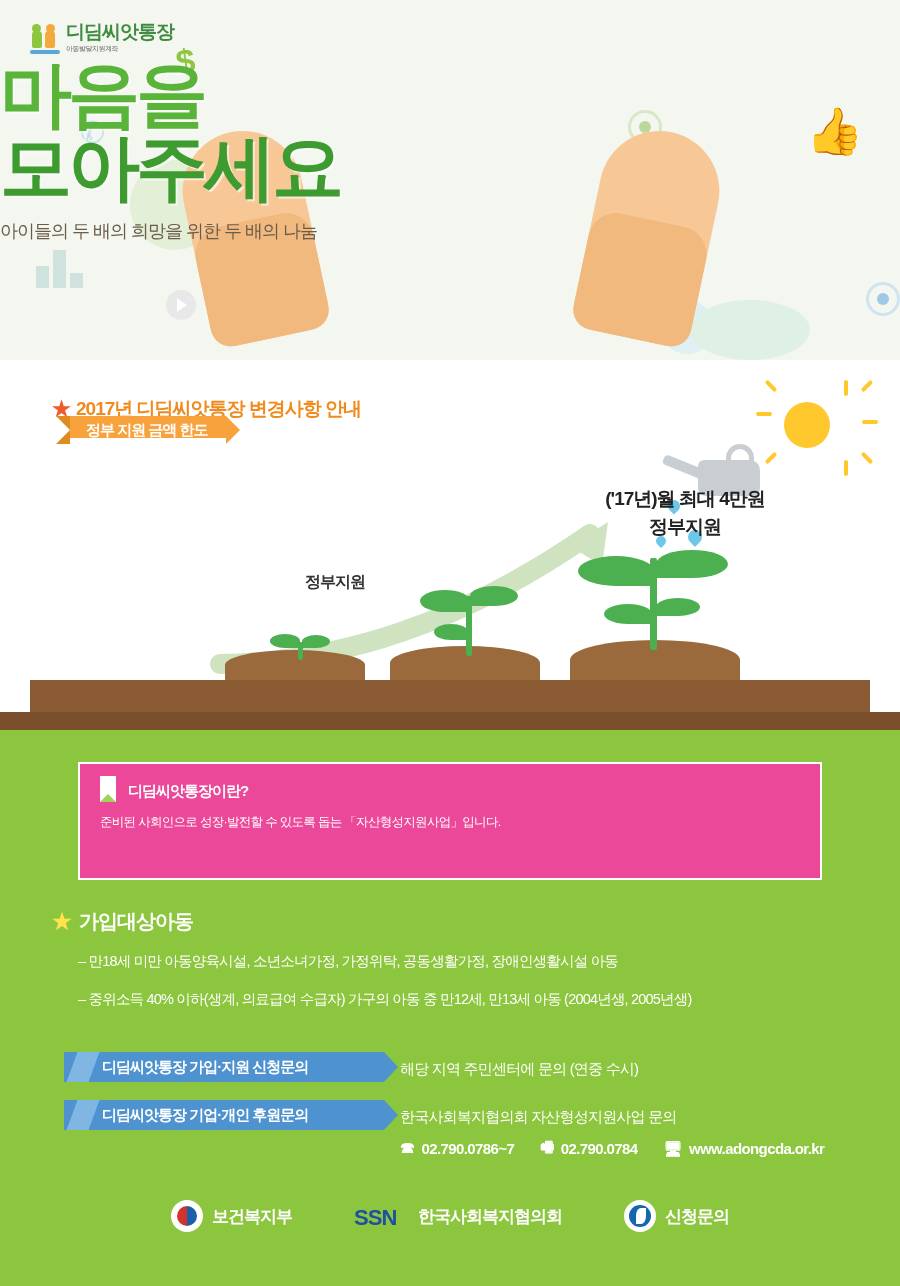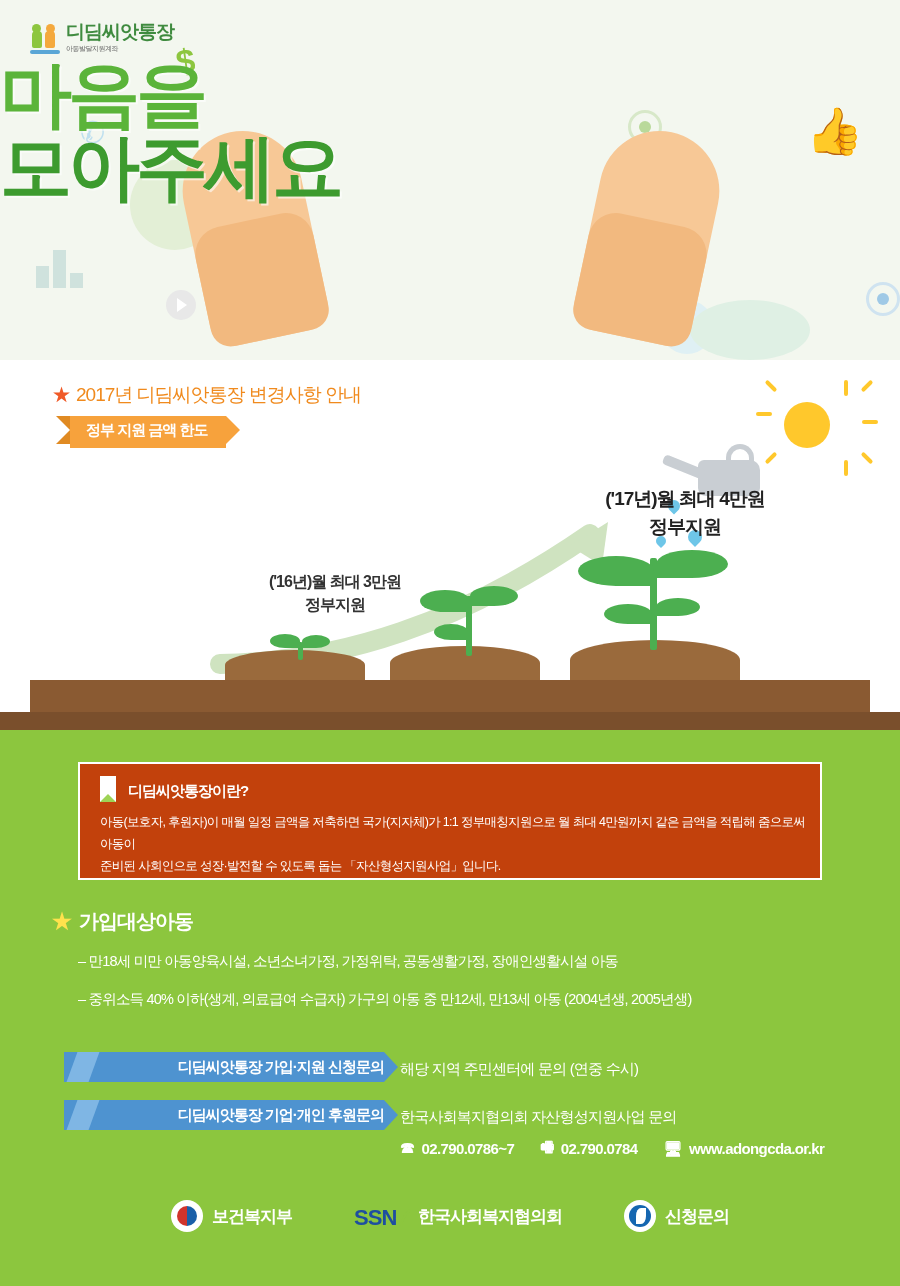--- a/index.html
+++ b/index.html
@@ -119,27 +119,27 @@
     margin-top: 14px; font-size: 18px; color: #6a5c4a; letter-spacing: -1px;
   }
 
   
   .panel {
     position: absolute; left: 30px; top: 360px;
     width: 840px; height: 352px;
     background: #ffffff;
   }
   .panel-heading {
-    position: absolute; left: 22px; top: 22px;
-    font-size: 19px; font-weight: normal; color: #f08a1d; letter-spacing: -1px;
+    position: absolute; left: 22px; top: 36px;
+    font-size: 19px; font-weight: bold; color: #f08a1d; letter-spacing: -1px;
   }
   .star { color: #f05a28; font-size: 19px; margin-right: 6px; }
   .ribbon {
     position: absolute; left: 40px; top: 56px;
-    height: 32px; padding: 0 18px 0 16px;
+    height: 22px; padding: 0 18px 0 16px;
     background: #f7a23c; color: #ffffff;
     font-size: 15px; font-weight: bold; letter-spacing: -1px;
     line-height: 28px;
   }
   .ribbon::before {
     content: ""; position: absolute; left: -14px; top: 0;
     border-top: 14px solid #e08a22; border-bottom: 14px solid #e08a22;
     border-left: 14px solid transparent;
   }
   .ribbon::after {
@@ -205,21 +205,21 @@
     position: absolute; left: 0; top: 712px; width: 900px; height: 574px;
     background: #8cc63e;
   }
   .soil-band {
     position: absolute; left: 0; top: 0; width: 900px; height: 18px;
     background: #7a4f2c;
   }
   .note-box {
     position: absolute; left: 78px; top: 50px;
     width: 744px; height: 118px;
-    background: #c2410c; border: 2px solid #ffffff;
+    background: #ec4899; border: 2px solid #ffffff;
   }
   .note-title {
     position: absolute; left: 48px; top: 18px;
     font-size: 15px; font-weight: bold; color: #ffffff; letter-spacing: -1px;
   }
   .bookmark {
     position: absolute; left: 20px; top: 12px; width: 16px; height: 26px;
     background: #ffffff;
   }
   .bookmark::after {
@@ -242,21 +242,21 @@
     font-size: 14.5px; color: #ffffff; letter-spacing: -0.8px; text-align: right;
   }
   .b-1 { top: 240px; }
   .b-2 { top: 278px; }
 
   .tag {
     position: absolute; left: 64px;
     width: 320px; height: 30px;
     background: #4e93d0;
     color: #ffffff; font-size: 15px; font-weight: bold;
-    letter-spacing: -1px; line-height: 30px; padding-left: 38px; text-align: right;
+    letter-spacing: -1px; line-height: 30px; padding-left: 38px;
   }
   .tag::after {
     content: ""; position: absolute; right: -14px; top: 0;
     border-top: 15px solid transparent; border-bottom: 15px solid transparent;
     border-left: 14px solid #4e93d0;
   }
   .tag .sheen {
     position: absolute; left: 8px; top: 0; width: 22px; height: 30px;
     background: #7fb6e4; transform: skewX(-20deg);
   }
@@ -330,20 +330,21 @@
           <div class="palm"></div>
         </div>
       <div class="hand right">
           <div class="palm"></div>
         </div>
     </div>
 
     <div class="title-block">
       <div class="title-line">마음을</div>
       <div class="title-line second">모아주세요</div>
+      <div class="subtitle">아이들의 두 배의 희망을 위한 두 배의 나눔</div>
     </div>
   </div>
 
   <div class="panel">
     <div class="panel-heading">
       <span class="star">★</span><span>2017년 디딤씨앗통장 변경사항 안내</span>
     </div>
     <div class="ribbon">정부 지원 금액 한도</div>
 
     <div class="sun"></div>
@@ -388,39 +389,37 @@
 
     <div class="sprout" style="left:548px; bottom:62px; width:150px; height:120px;">
       <div class="stem" style="left:72px; bottom:0; width:7px; height:92px;"></div>
       <div class="leaf" style="left:0px; bottom:64px; width:76px; height:30px; border-radius:50% 50% 0 50%;"></div>
       <div class="leaf" style="left:78px; bottom:72px; width:72px; height:28px; border-radius:50% 50% 50% 0;"></div>
       <div class="leaf" style="left:26px; bottom:26px; width:48px; height:20px; border-radius:50% 50% 0 50%;"></div>
       <div class="leaf" style="left:78px; bottom:34px; width:44px; height:18px; border-radius:50% 50% 50% 0;"></div>
     </div>
 
     <div class="label-16">
-      <div>('16년)월 최대 3만원</div>
       <div>정부지원</div>
     </div>
     <div class="label-17">
       <div>('17년)월 최대 4만원</div>
       <div>정부지원</div>
     </div>
 
     <div class="soil"></div>
   </div>
 
   <div class="body-green">
     <div class="soil-band"></div>
 
     <div class="note-box">
       <div class="bookmark"></div>
       <div class="note-title">디딤씨앗통장이란?</div>
       <div class="note-body">
-        <div>아동(보호자, 후원자)이 매월 일정 금액을 저축하면 국가(지자체)가 1:1 정부매칭지원으로 월 최대 4만원까지 같은 금액을 적립해 줌으로써 아동이</div>
         <div>준비된 사회인으로 성장·발전할 수 있도록 돕는 「자산형성지원사업」입니다.</div>
       </div>
     </div>
 
     <div class="sec-title">
       <span class="sec-star">★</span><span>가입대상아동</span>
     </div>
     <div class="bullet b-1">– 만18세 미만 아동양육시설, 소년소녀가정, 가정위탁, 공동생활가정, 장애인생활시설 아동</div>
     <div class="bullet b-2">– 중위소득 40% 이하(생계, 의료급여 수급자) 가구의 아동 중 만12세, 만13세 아동 (2004년생, 2005년생)</div>
 

